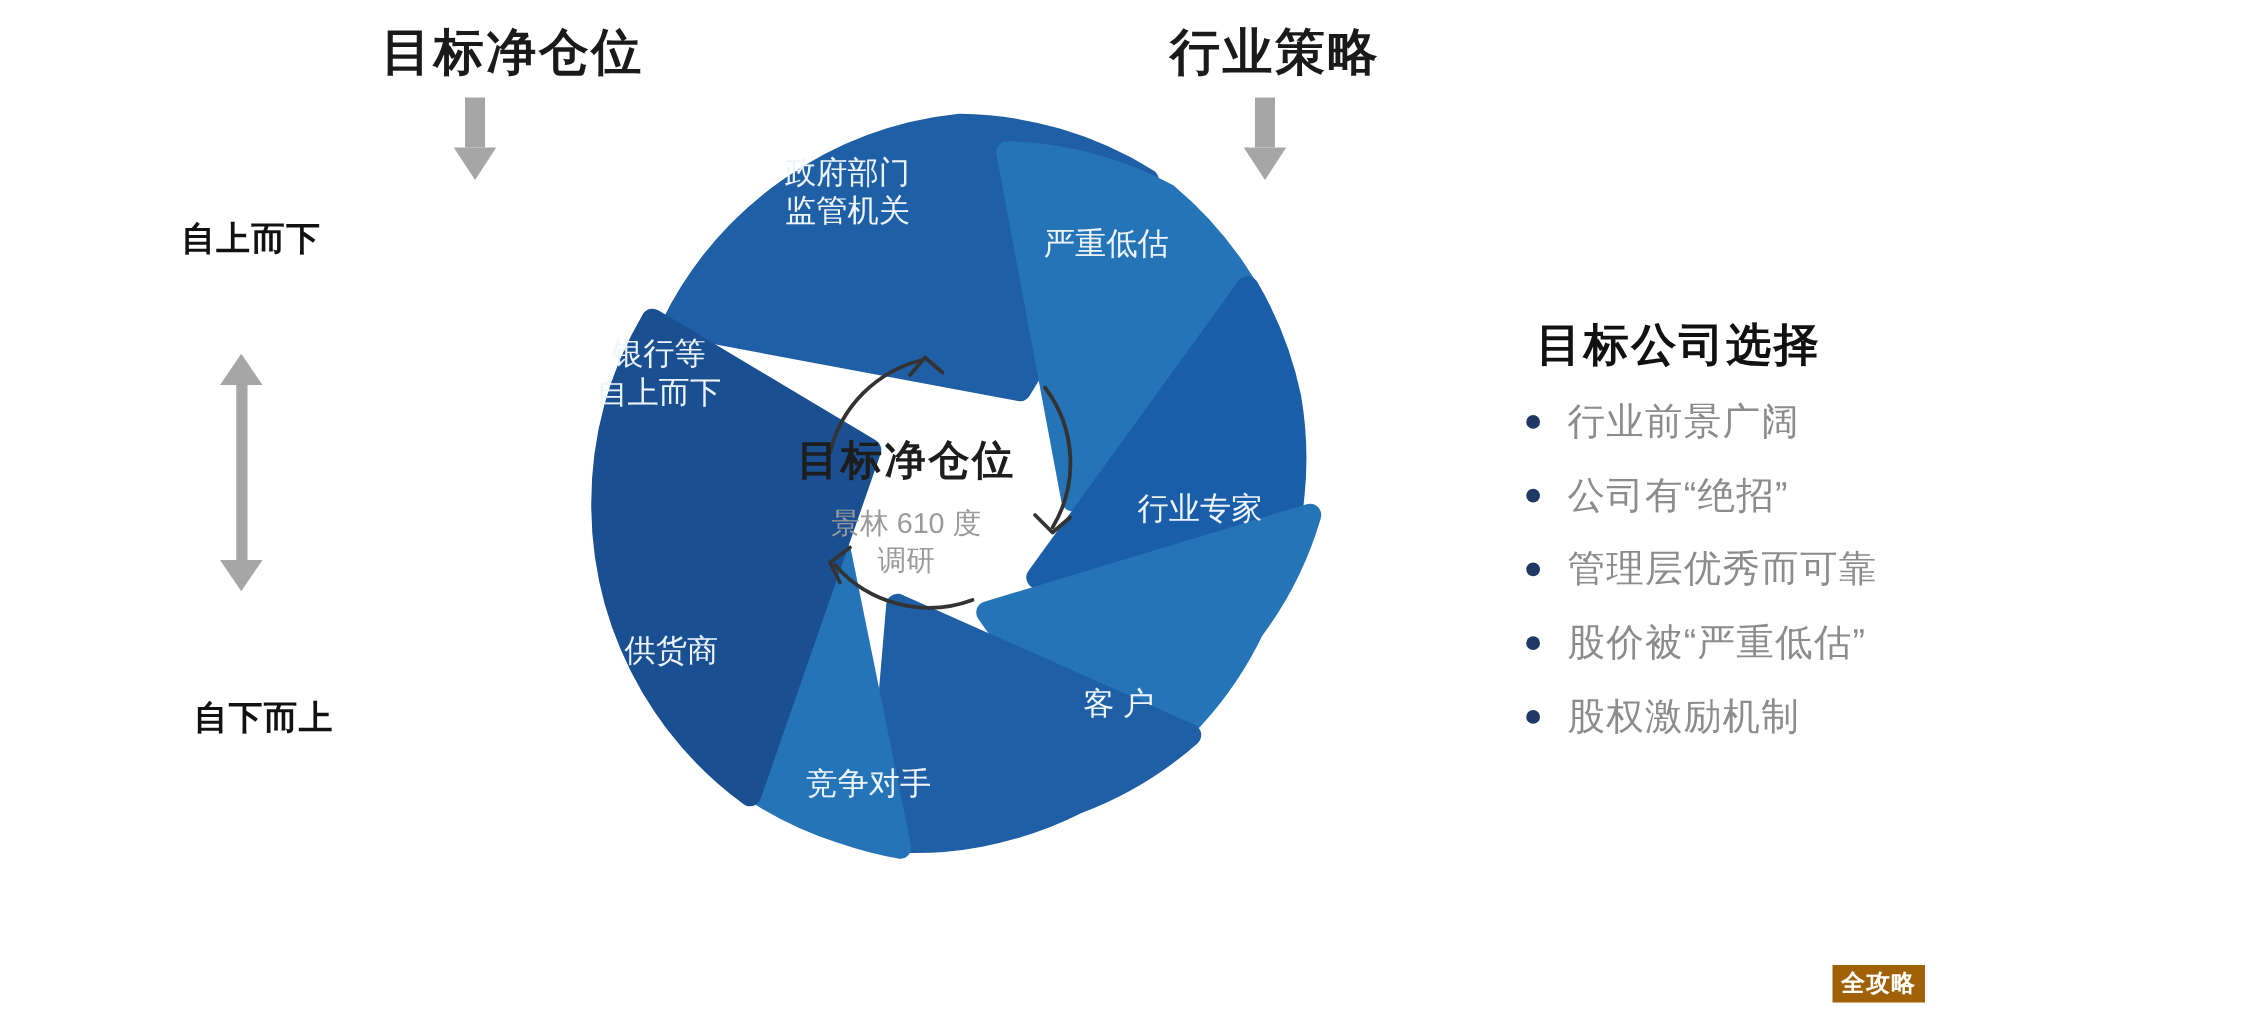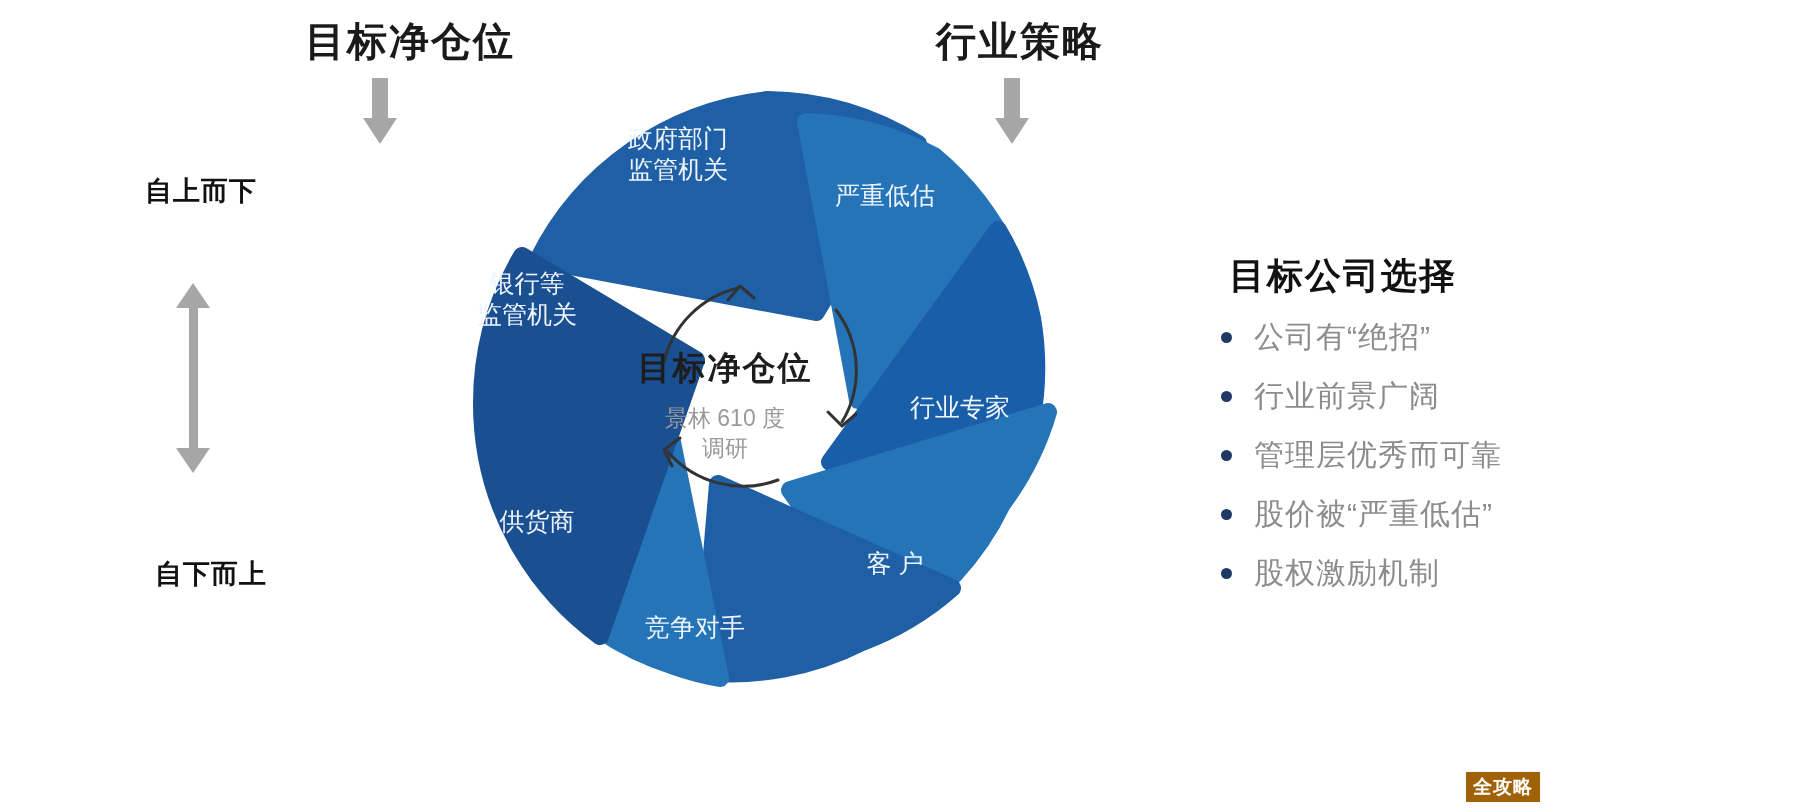--- a/index.html
+++ b/index.html
@@ -178,41 +178,41 @@
   </div>
 
   <div class="petal-label" id="lbl-gov">政府部门
 监管机关</div>
   <div class="petal-label" id="lbl-research">严重低估</div>
   <div class="petal-label" id="lbl-expert">行业专家</div>
   <div class="petal-label" id="lbl-customer">客 户</div>
   <div class="petal-label" id="lbl-competitor">竞争对手</div>
   <div class="petal-label" id="lbl-supplier">供货商</div>
   <div class="petal-label" id="lbl-bank">银行等
-监管机关</div>
+自上而下</div>
 
   <div id="center-block">
     <div id="center-title">目标净仓位</div>
     <div id="center-sub">景林 610 度
 调研</div>
   </div>
 
   <div id="right-panel">
     <div id="right-heading">目标公司选择</div>
     <ul id="right-list">
       <li>
         <span class="bullet"></span>
+        <span>行业前景广阔</span>
+      </li>
+      <li>
+        <span class="bullet"></span>
         <span>公司有“绝招”</span>
       </li>
       <li>
         <span class="bullet"></span>
-        <span>行业前景广阔</span>
-      </li>
-      <li>
-        <span class="bullet"></span>
         <span>管理层优秀而可靠</span>
       </li>
       <li>
         <span class="bullet"></span>
         <span>股价被“严重低估”</span>
       </li>
       <li>
         <span class="bullet"></span>
         <span>股权激励机制</span>
       </li>

